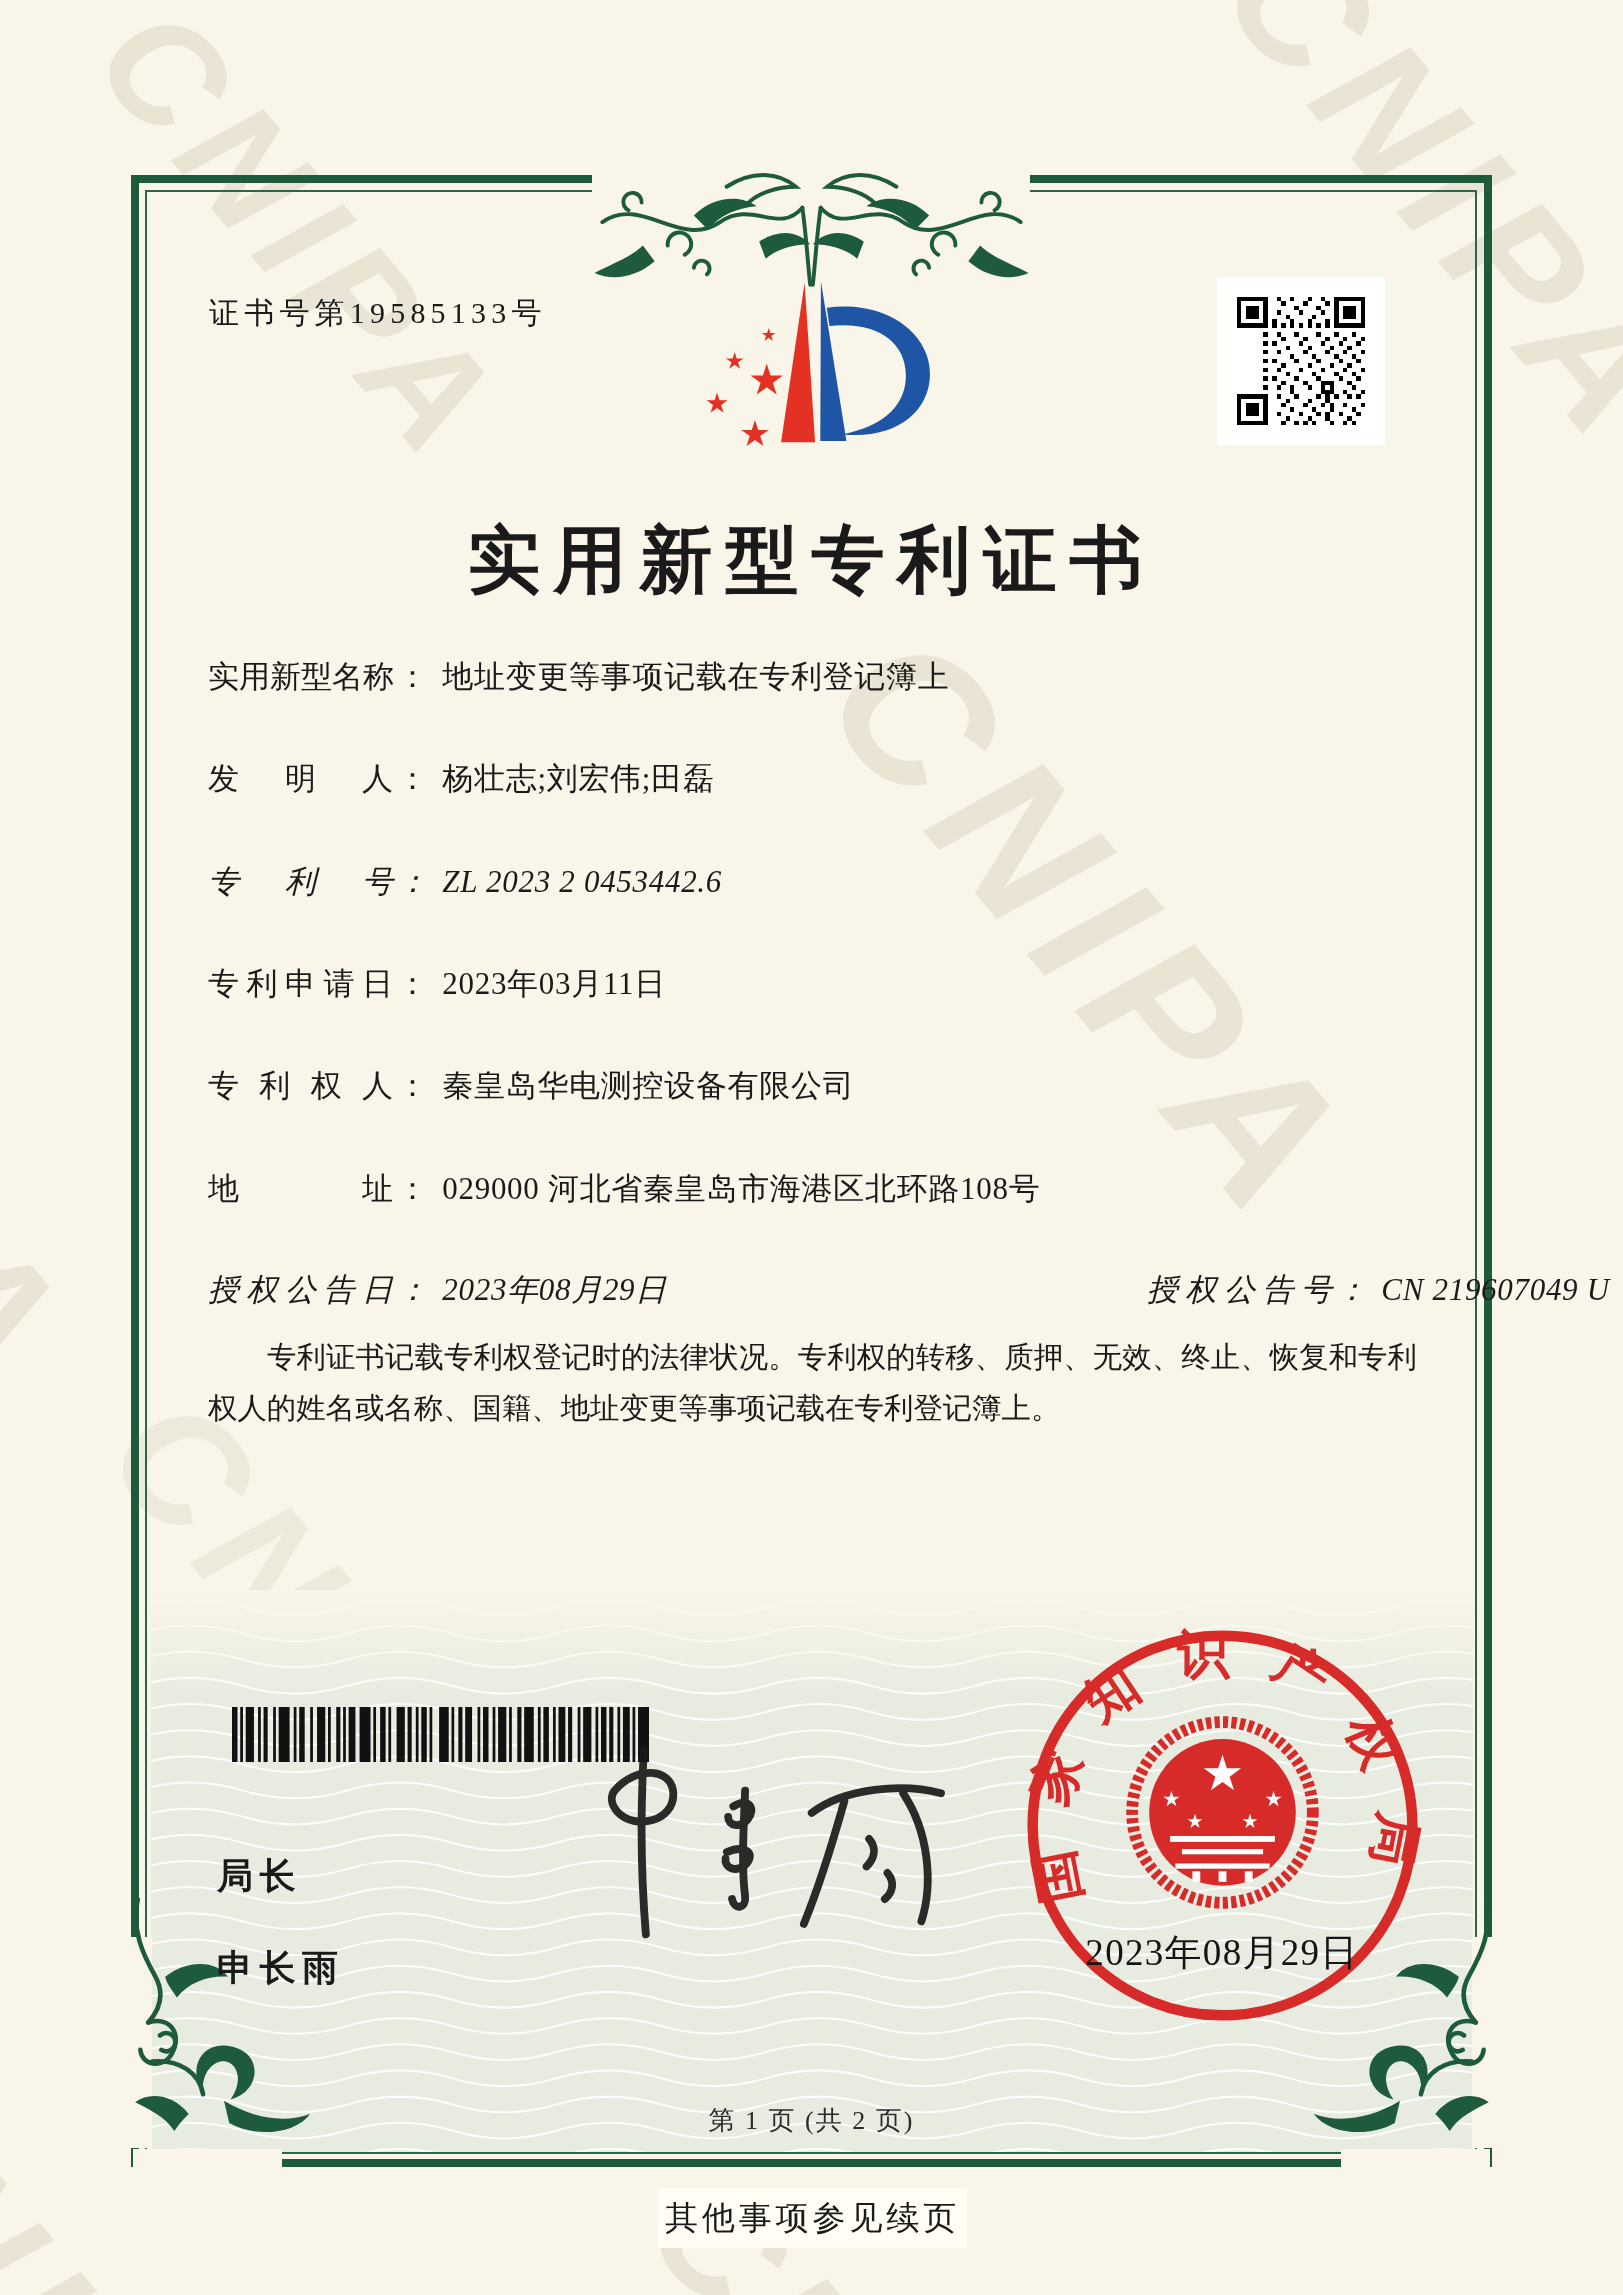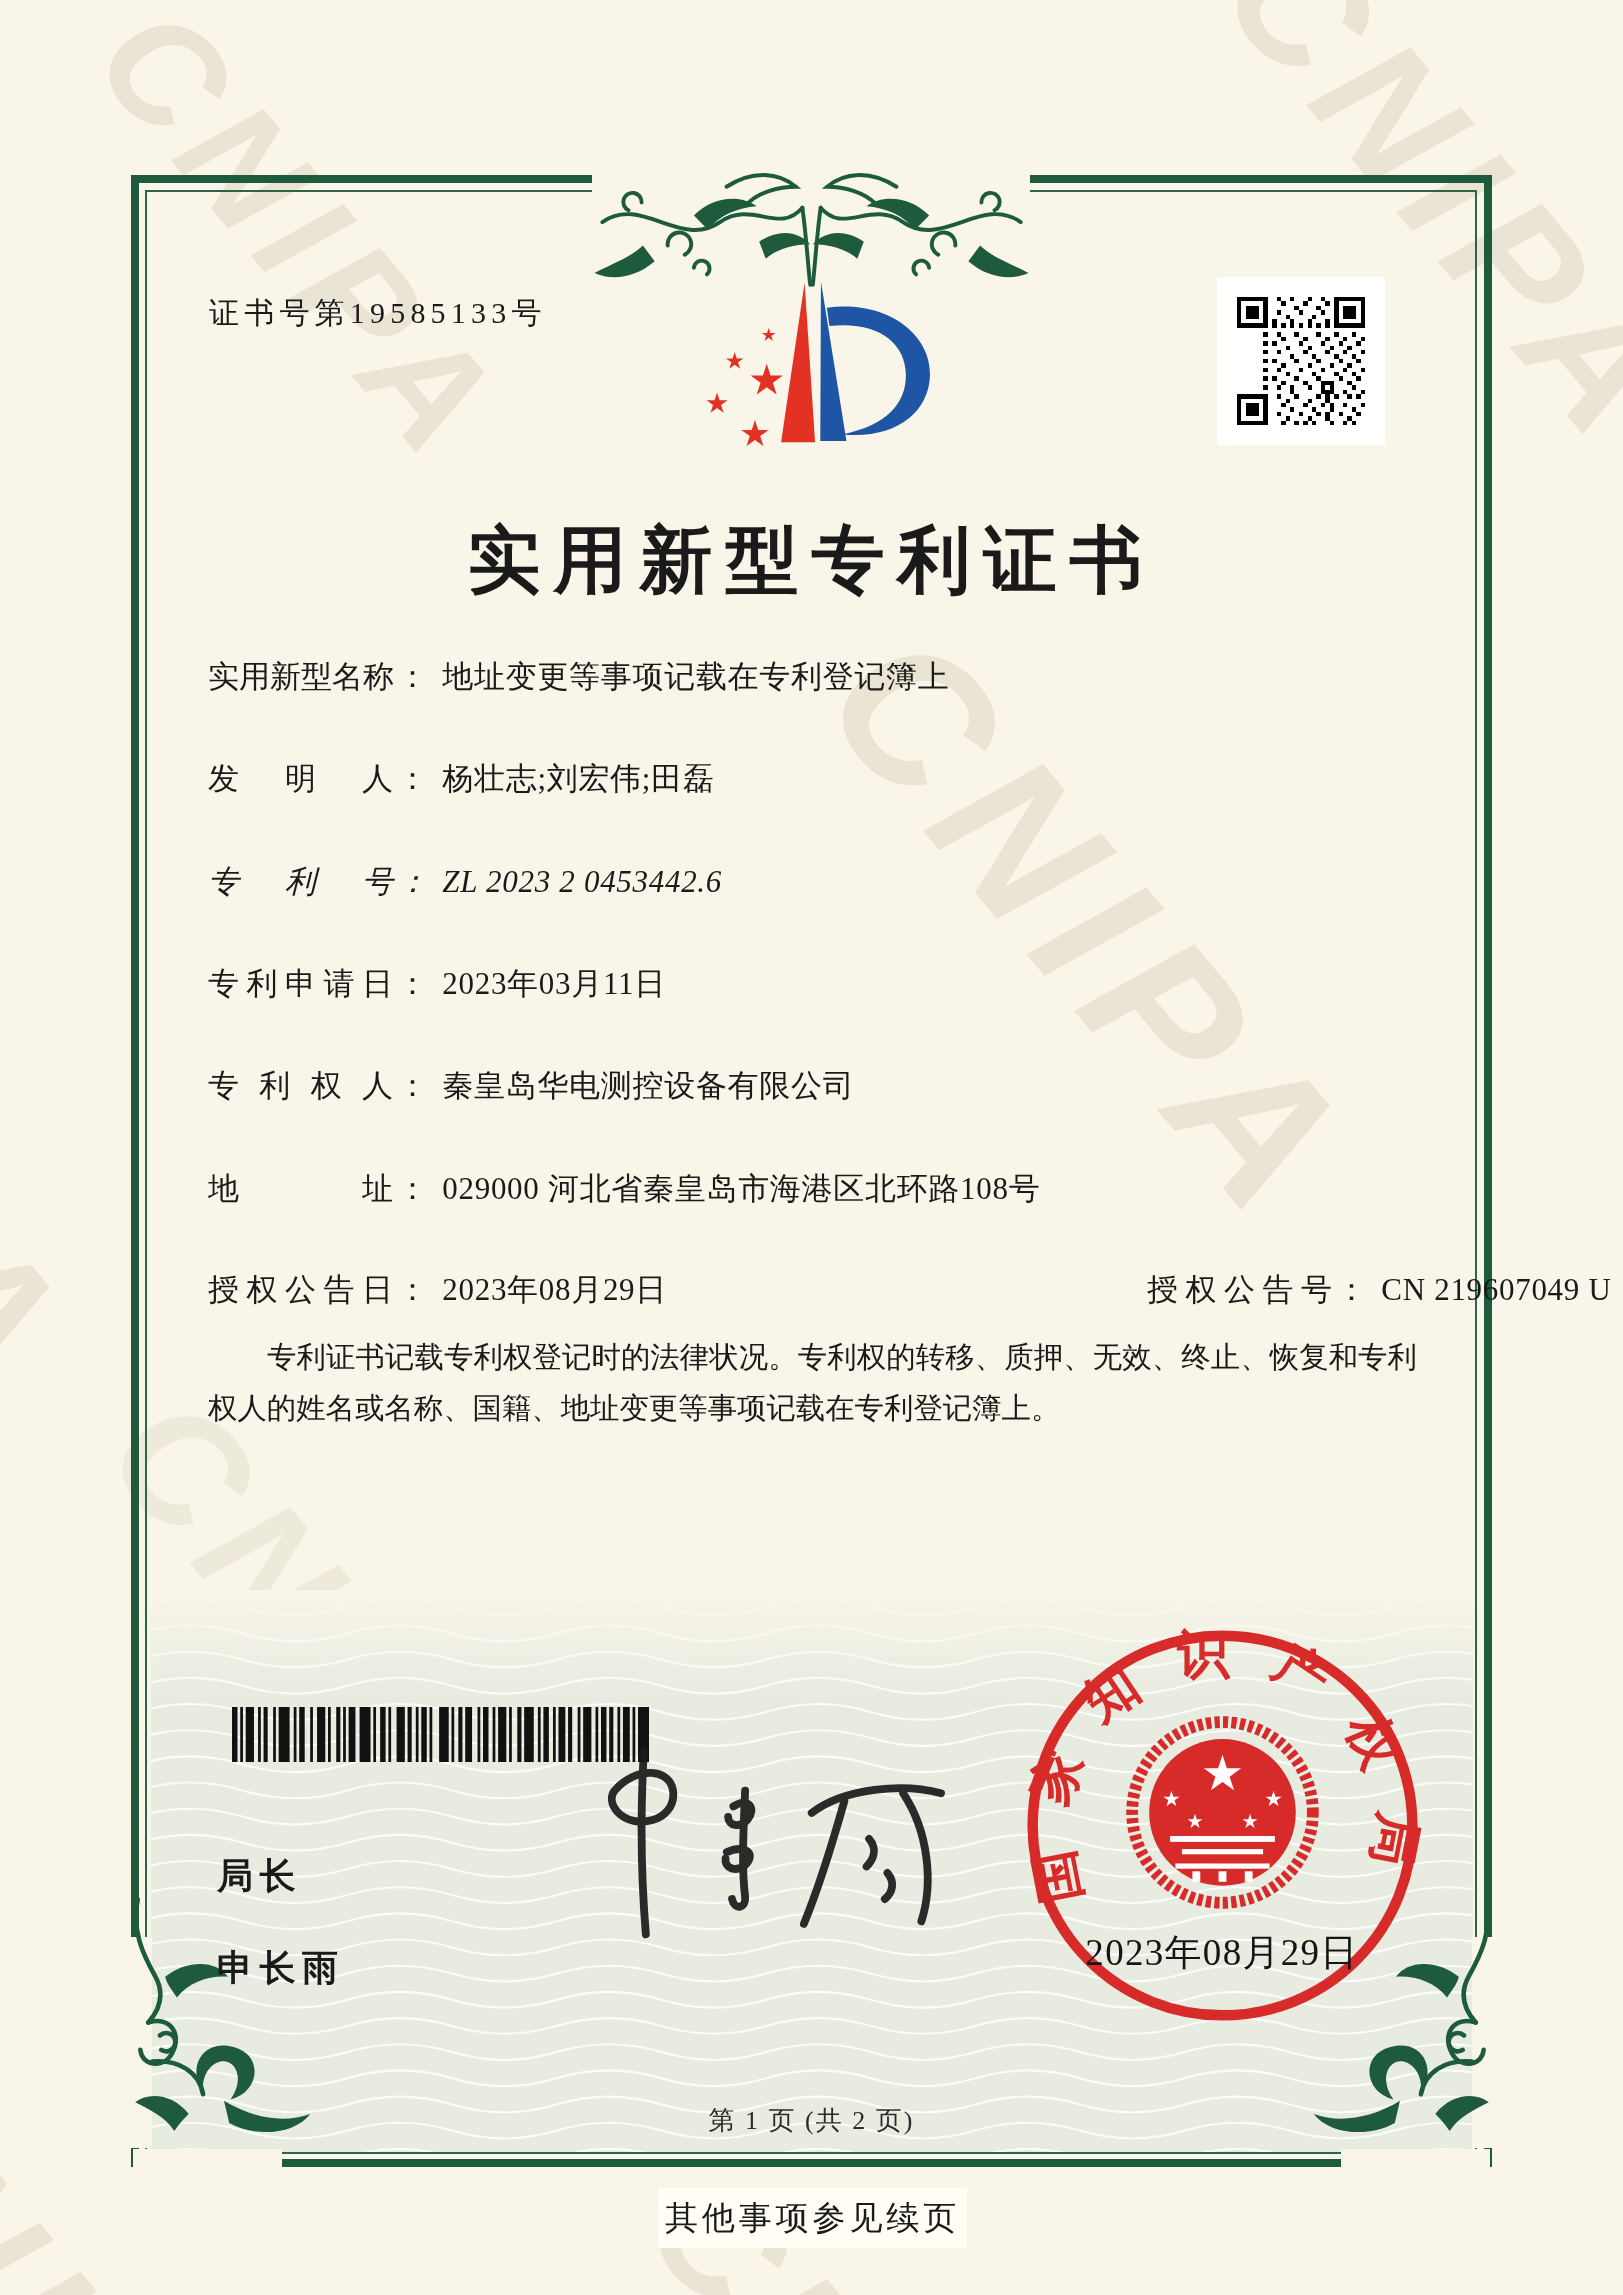--- a/index.html
+++ b/index.html
@@ -264,21 +264,21 @@
 </div>
 <div class="frow" style="top:963px;">
   <span class="flabel">专利申请日</span><span class="fcolon">：</span><span class="fvalue">2023年03月11日</span>
 </div>
 <div class="frow" style="top:1065px;">
   <span class="flabel">专利权人</span><span class="fcolon">：</span><span class="fvalue">秦皇岛华电测控设备有限公司</span>
 </div>
 <div class="frow" style="top:1168px;">
   <span class="flabel">地址</span><span class="fcolon">：</span><span class="fvalue">029000 河北省秦皇岛市海港区北环路108号</span>
 </div>
-<div class="frow" style="top:1269px;">
+<div class="frow" style="top:1269px;font-style:italic;">
   <span class="flabel">授权公告日</span><span class="fcolon">：</span><span class="fvalue">2023年08月29日</span>
   <span class="grant-right">
     <span class="flabel">授权公告号</span><span class="fcolon">：</span><span class="fvalue">CN 219607049 U</span>
   </span>
 </div>
 
 <div class="legal" style="top:1332px;">
   <p>专利证书记载专利权登记时的法律状况。专利权的转移、质押、无效、终止、恢复和专利权人的姓名或名称、国籍、地址变更等事项记载在专利登记簿上。</p>
 </div>
 

